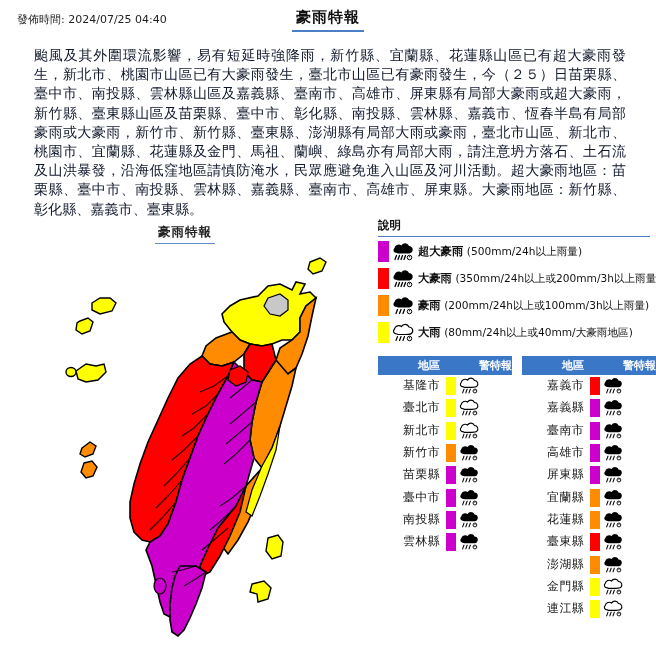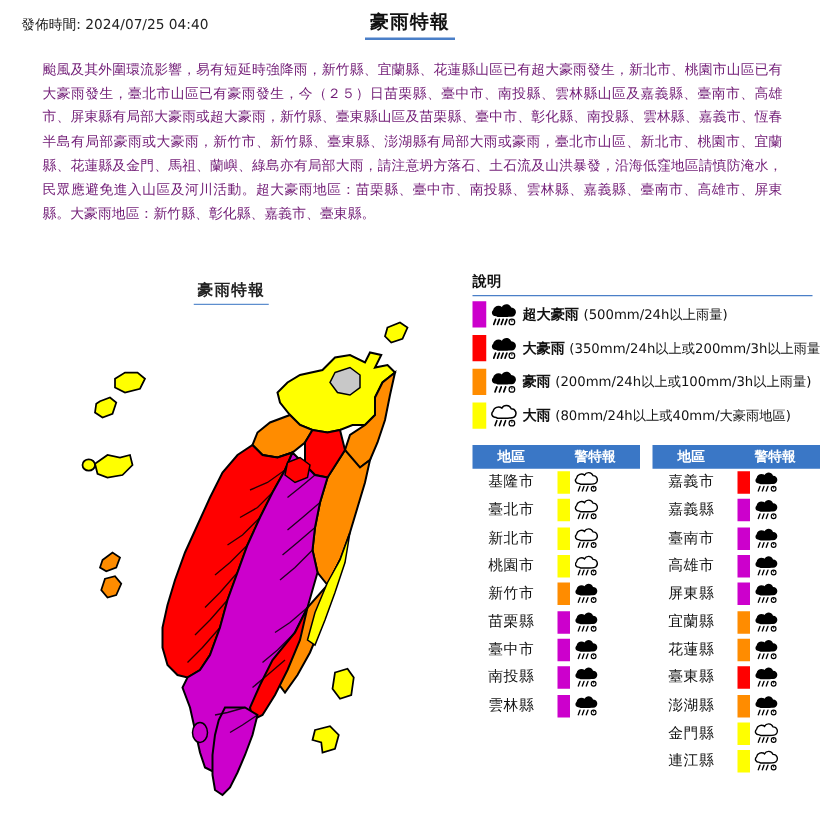--- a/index.html
+++ b/index.html
@@ -43,24 +43,24 @@
     display: inline-block;
     padding: 0 4px 3px 4px;
     border-bottom: 2px solid #4a7fc8;
   }
 
   
   #advisory-text {
     position: absolute;
     left: 34px; top: 46px;
     width: 592px;
-    font-size: 11px;
+    font-size: 14px;
     line-height: 19.2px;
     text-align: justify;
-    color: #701a75;
+    color: #0f172a;
     letter-spacing: 0.1px;
   }
 
   
   #map-panel {
     position: absolute;
     left: 0; top: 214px;
     width: 370px; height: 442px;
   }
   #map-title {
@@ -136,32 +136,32 @@
   .wt-head {
     display: flex;
     background: #3a77c6;
     height: 19px;
     align-items: center;
   }
   .wt-head div {
     color: #ffffff;
     font-size: 11px;
     font-weight: bold;
-    text-align: center;
+    text-align: right;
   }
   .wt-head .c-area { width: 62px; }
   .wt-head .c-warn { width: 72px; }
   .wt-row {
     display: flex;
     align-items: center;
     height: 22.3px;
   }
   .wt-row .c-area {
     width: 62px;
-    text-align: center;
+    text-align: right;
     font-size: 11.8px;
     color: #111;
     letter-spacing: 0.5px;
   }
   .wt-row .c-warn {
     width: 72px;
     display: flex;
     align-items: center;
     padding-left: 6px;
     box-sizing: border-box;
@@ -406,36 +406,20 @@
                 <line x1="13" y1="29" x2="10" y2="37"></line>
                 <line x1="20" y1="29" x2="17" y2="37"></line>
                 <line x1="27" y1="29" x2="24" y2="37"></line>
               </g>
               <circle cx="37" cy="33" r="4.2" fill="none" stroke="#000" stroke-width="2"></circle>
               <line x1="37" y1="30" x2="37" y2="33" stroke="#000" stroke-width="1.6"></line>
             </svg>
           </div>
         </div>
         <div class="wt-row">
-          <div class="c-area">桃園市</div>
-          <div class="c-warn">
-            <div class="wt-swatch" style="background:#FFFF00"></div>
-            <svg class="wt-icon" viewBox="0 0 48 44">
-              <path d="M12,24 C5,24 3,18 7,14 C8,8 16,5 21,9 C24,3 33,3 36,10 C43,10 46,18 41,23 C39,25 34,25 30,25 L14,25 Z" fill="#fff" stroke="#000" stroke-width="2.4"></path>
-              <g stroke="#000" stroke-width="2.4" stroke-linecap="round">
-                <line x1="13" y1="29" x2="10" y2="37"></line>
-                <line x1="20" y1="29" x2="17" y2="37"></line>
-                <line x1="27" y1="29" x2="24" y2="37"></line>
-              </g>
-              <circle cx="37" cy="33" r="4.2" fill="none" stroke="#000" stroke-width="2"></circle>
-              <line x1="37" y1="30" x2="37" y2="33" stroke="#000" stroke-width="1.6"></line>
-            </svg>
-          </div>
-        </div>
-        <div class="wt-row">
           <div class="c-area">新竹市</div>
           <div class="c-warn">
             <div class="wt-swatch" style="background:#FF8C00"></div>
             <svg class="wt-icon" viewBox="0 0 48 44">
               <path d="M12,24 C5,24 3,18 7,14 C8,8 16,5 21,9 C24,3 33,3 36,10 C43,10 46,18 41,23 C39,25 34,25 30,25 L14,25 Z" fill="#000"></path>
               <g stroke="#000" stroke-width="2.4" stroke-linecap="round">
                 <line x1="13" y1="29" x2="10" y2="37"></line>
                 <line x1="20" y1="29" x2="17" y2="37"></line>
                 <line x1="27" y1="29" x2="24" y2="37"></line>
               </g>

